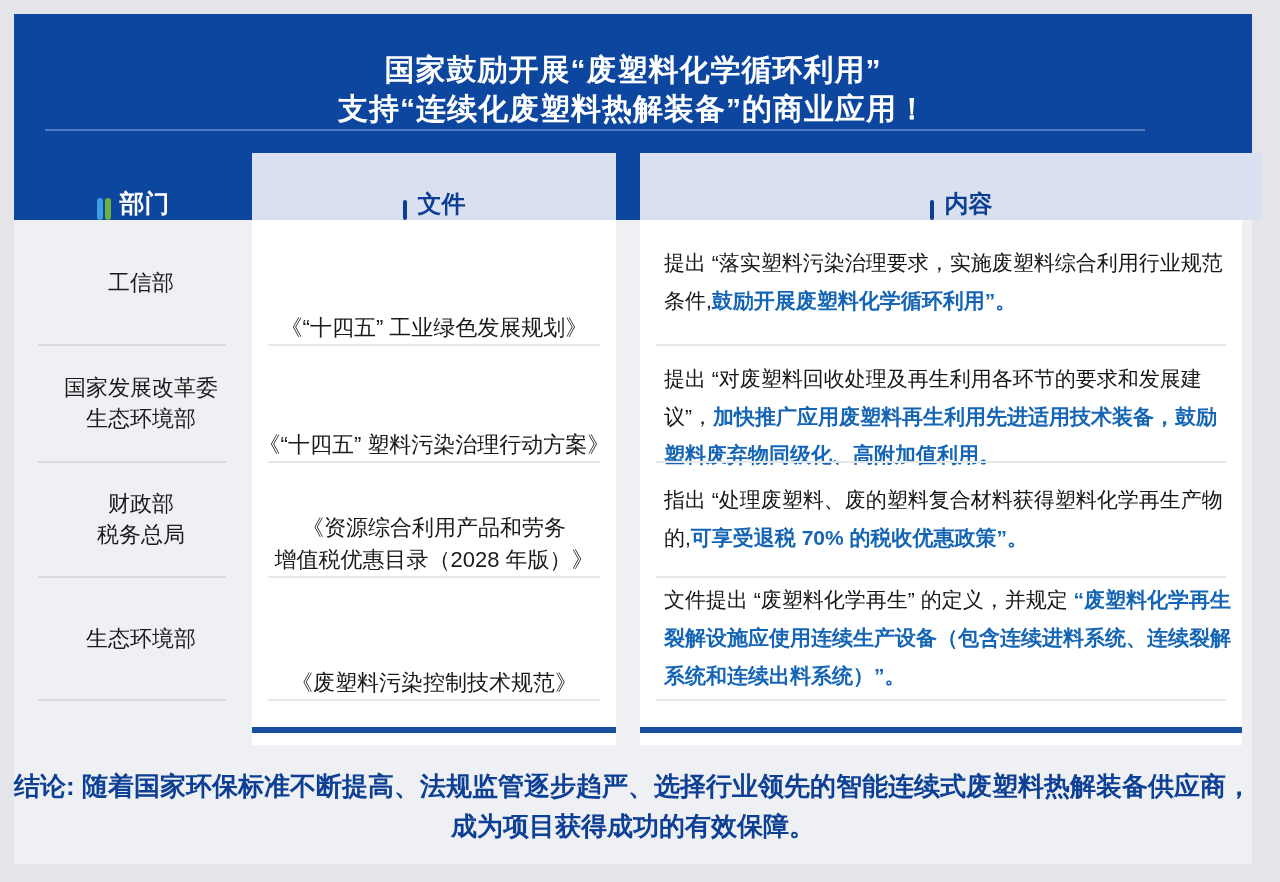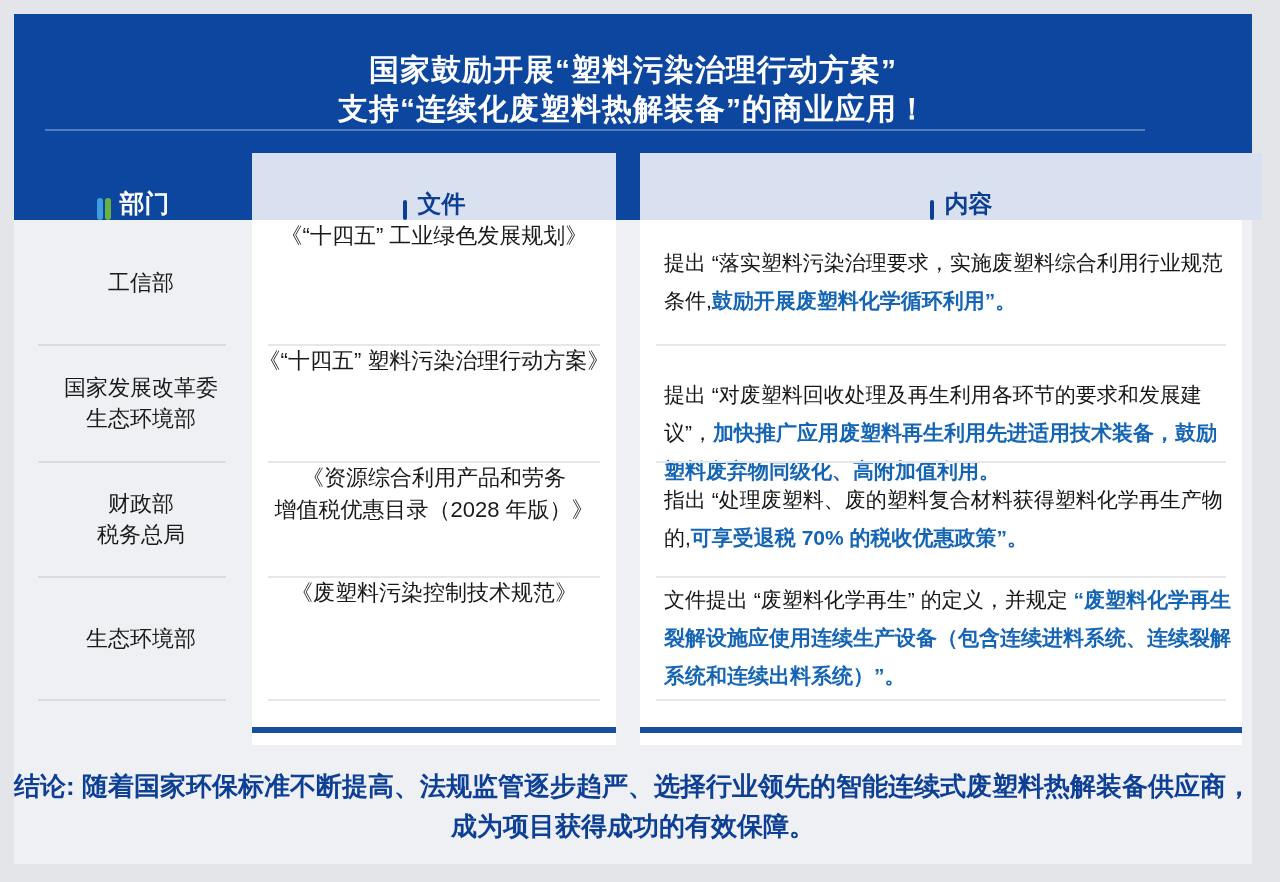--- a/index.html
+++ b/index.html
@@ -39,21 +39,21 @@
   .lsep{position:absolute;left:24px;width:188px;height:2px;background:#d8dadd;}
 
   .panel{position:absolute;top:206px;height:525px;background:#ffffff;}
   .panel-doc{left:238px;width:364px;}
   .panel-content{left:626px;width:602px;}
   .psep{position:absolute;left:16px;right:16px;height:2px;background:#e6e7e9;}
   .bottom-bar{position:absolute;left:0;right:0;bottom:12px;height:6px;background:#174e9d;}
 
   .doc-cell{
     position:absolute;left:0;width:100%;
-    display:flex;flex-direction:column;align-items:center;justify-content:flex-start;
+    display:flex;flex-direction:column;align-items:center;justify-content:flex-end;
     color:#1a1a1a;font-size:22px;line-height:32px;font-weight:500;text-align:center;
   }
   .content-cell{
     position:absolute;left:8px;width:100%;box-sizing:border-box;padding:16px 16px;
     display:flex;align-items:center;
     color:#161616;font-size:21px;line-height:38px;font-weight:500;text-align:left;
   }
   .content-cell .blue{color:#1565b5;font-weight:bold;}
 
   .conclusion{
@@ -62,21 +62,21 @@
     font-size:26px;line-height:40px;
   }
 </style>
 </head>
 <body>
 
 <div class="card">
   <div class="card-top"></div>
 
   <div class="title">
-    <div>国家鼓励开展“塑料污染治理行动方案”</div>
+    <div>国家鼓励开展“废塑料化学循环利用”</div>
     <div>支持“连续化废塑料热解装备”的商业应用！</div>
   </div>
   <div class="divider"></div>
 
   <div class="hdr hdr-dept">
     <span class="dept-icon">
         <i class="b1"></i>
         <i class="b2"></i>
       </span>
     <span>部门</span>
@@ -130,21 +130,21 @@
     <div class="bottom-bar"></div>
   </div>
 
   <div class="panel panel-content">
     <div class="content-cell" style="top:0;height:124px;">
       <div>
         <span>提出 “落实塑料污染治理要求，实施废塑料综合利用行业规范条件,</span><span class="blue">鼓励开展废塑料化学循环利用”。</span>
       </div>
     </div>
     <div class="psep" style="top:124px;"></div>
-    <div class="content-cell" style="top:125px;height:144px;margin-top:16px;">
+    <div class="content-cell" style="top:125px;height:144px;">
       <div>
         <span>提出 “对废塑料回收处理及再生利用各环节的要求和发展建议”，</span><span class="blue">加快推广应用废塑料再生利用先进适用技术装备，鼓励塑料废弃物同级化、高附加值利用。</span>
       </div>
     </div>
     <div class="psep" style="top:241px;"></div>
     <div class="content-cell" style="top:242px;height:114px;">
       <div>
         <span>指出 “处理废塑料、废的塑料复合材料获得塑料化学再生产物的,</span><span class="blue">可享受退税 70% 的税收优惠政策”。</span>
       </div>
     </div>

